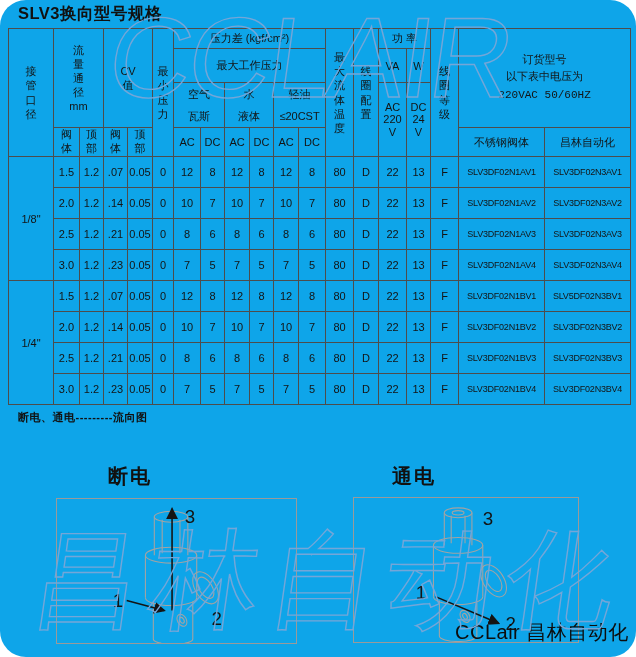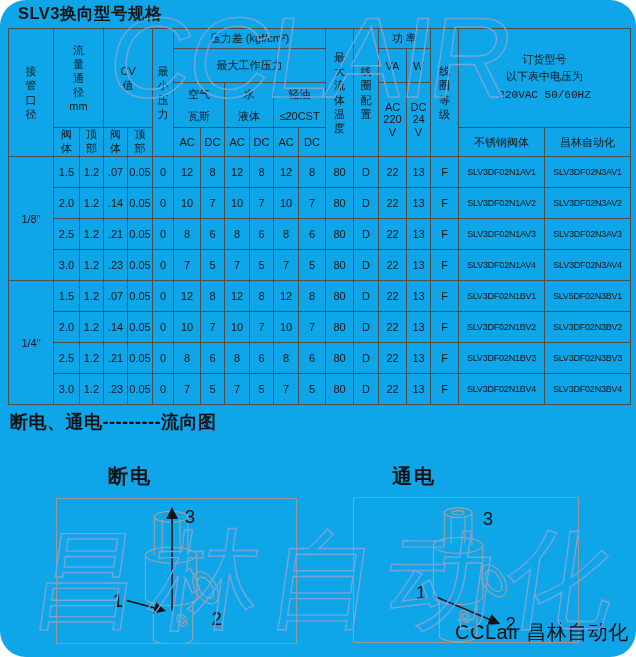--- a/index.html
+++ b/index.html
@@ -25,21 +25,21 @@
   .two-line { white-space:pre-line; line-height:1.25; }
   .fluid { white-space:pre-line; line-height:2.0; }
   .power-v { white-space:pre-line; line-height:1.12; font-size:10.5px; }
   .order-info { white-space:pre-line; line-height:1.6; font-size:10px;font-family:Liberation Mono, monospace; }
   .small-h { font-size:9.5px; }
   .spec-table tbody td { font-size:11px; height:31px; }
   .model-cell { font-size:9px !important; letter-spacing:-0.2px;margin-left:48px; }
   .group-cell { font-size:11px; }
 
   
-  .flow-caption { position:absolute; left:10px; top:410px; font-size:18px; font-weight:bold; letter-spacing:0.5px; }
+  .flow-caption { position:absolute; left:18px; top:410px; font-size:11px; font-weight:bold; letter-spacing:0.5px; }
   .diagram-label { position:absolute; font-size:20px; font-weight:bold; letter-spacing:2px;padding-left:40px; }
   .label-left { left:68px; top:463px; }
   .label-right { left:352px; top:463px; }
   .diagram-box { position:absolute; border:1px solid #9a9a9a; background:transparent; }
   .box-left { left:56px; top:498px; width:241px; height:146px; }
   .box-right { left:353px; top:497px; width:226px; height:146px; }
   .diagram-box svg { display:block; width:100%; height:100%; }
   .valve-line { stroke:#a3a3a3; stroke-width:1.1; fill:none; }
   .flow-line { stroke:#141414; stroke-width:1.6; fill:none; }
   .port-num { font-size:19px; fill:#141414; font-family:"Liberation Sans", sans-serif; }

